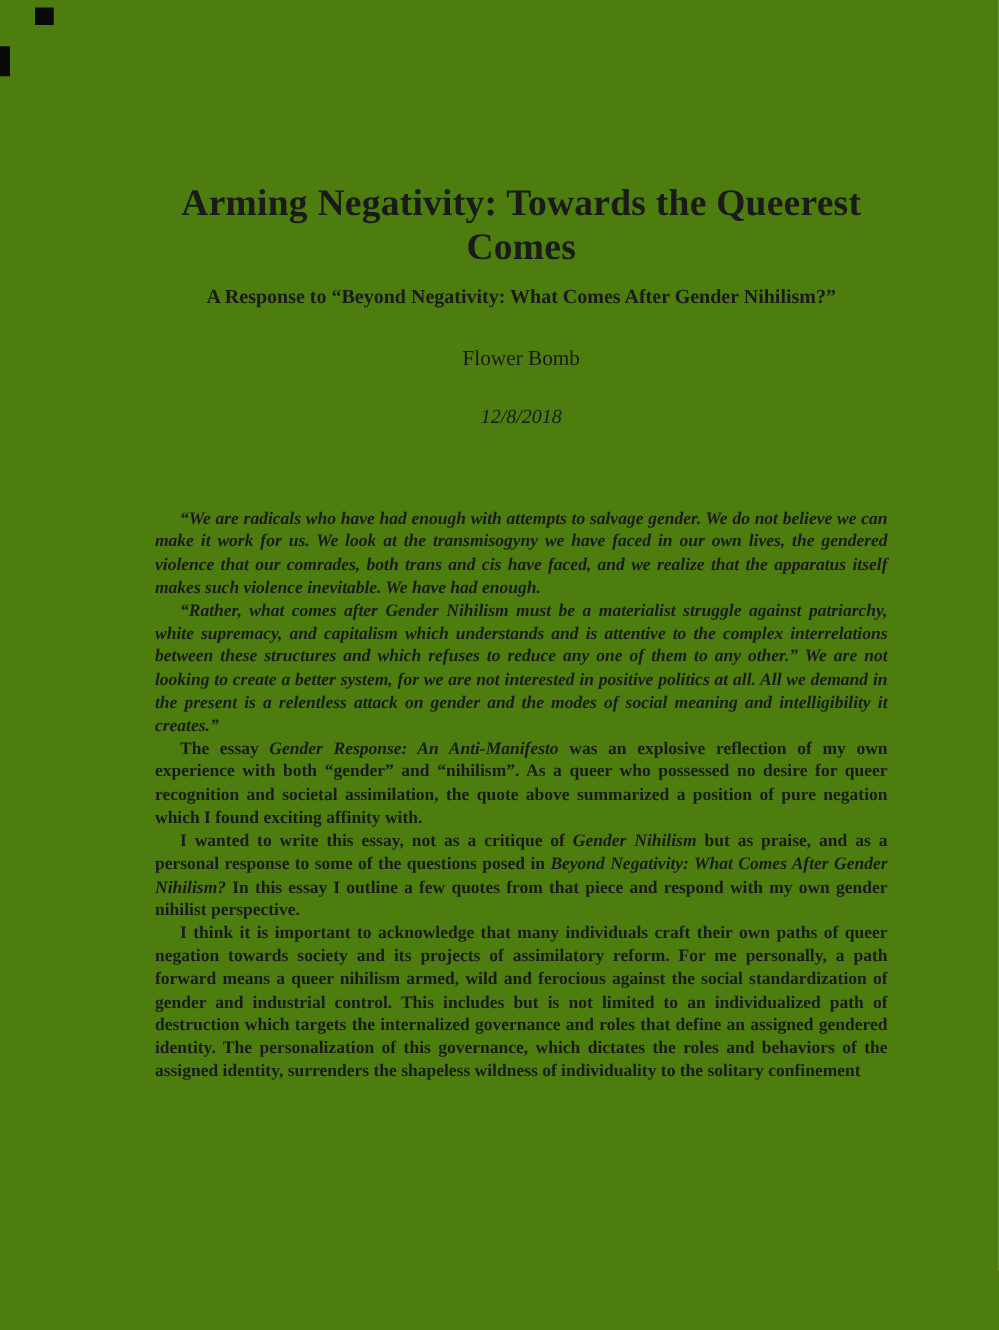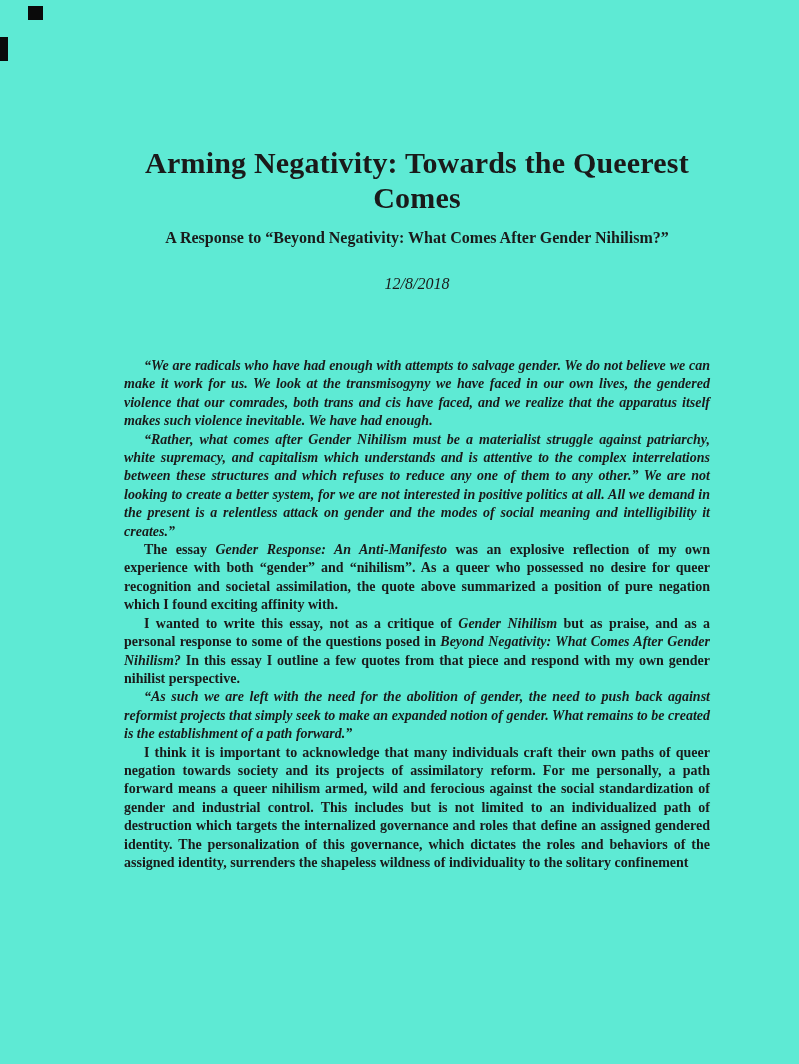--- a/index.html
+++ b/index.html
@@ -2,21 +2,21 @@
 <html><head>
 <meta charset="utf-8">
 <style>
   html, body { margin: 0; padding: 0; }
   body { background: #ffffff; }
 
   .page {
     position: relative;
     width: 799px;
     height: 1064px;
-    background: #5eead4;
+    background: #4d7c0f;
     overflow: hidden;
     font-family: "Liberation Serif", "DejaVu Serif", serif;
     color: #1a1a1a;
   }
 
   
   .artifact { position: absolute; background: #0a0a0a; }
   .artifact-1 { left: 28px; top: 6px;  width: 15px; height: 14px; }
   .artifact-2 { left: 0px;  top: 37px; width: 8px;  height: 24px; }
 
@@ -82,26 +82,26 @@
   <div class="artifact artifact-2"></div>
 
   <div class="content">
 
     <div class="header">
       <div class="title">
         <div>Arming Negativity: Towards the Queerest</div>
         <div>Comes</div>
       </div>
       <div class="subtitle">A Response to “Beyond Negativity: What Comes After Gender Nihilism?”</div>
+      <div class="author">Flower Bomb</div>
       <div class="date">12/8/2018</div>
     </div>
 
     <div class="body-text">
         <p class="para quote"><span>“We are radicals who have had enough with attempts to salvage gender. We do not believe we can make it work for us. We look at the transmisogyny we have faced in our own lives, the gendered violence that our comrades, both trans and cis have faced, and we realize that the apparatus itself makes such violence inevitable. We have had enough.</span></p>
         <p class="para quote"><span>“Rather, what comes after Gender Nihilism must be a materialist struggle against patriarchy, white supremacy, and capitalism which understands and is attentive to the complex interrelations between these structures and which refuses to reduce any one of them to any other.” We are not looking to create a better system, for we are not interested in positive politics at all. All we demand in the present is a relentless attack on gender and the modes of social meaning and intelligibility it creates.”</span></p>
         <p class="para normal"><span>The essay </span><span class="em">Gender Response: An Anti-Manifesto</span><span> was an explosive reflection of my own experience with both “gender” and “nihilism”. As a queer who possessed no desire for queer recognition and societal assimilation, the quote above summarized a position of pure negation which I found exciting affinity with.</span></p>
         <p class="para normal"><span>I wanted to write this essay, not as a critique of </span><span class="em">Gender Nihilism</span><span> but as praise, and as a personal response to some of the questions posed in </span><span class="em">Beyond Negativity: What Comes After Gender Nihilism?</span><span> In this essay I outline a few quotes from that piece and respond with my own gender nihilist perspective.</span></p>
-        <p class="para quote"><span>“As such we are left with the need for the abolition of gender, the need to push back against reformist projects that simply seek to make an expanded notion of gender. What remains to be created is the establishment of a path forward.”</span></p>
         <p class="para normal"><span>I think it is important to acknowledge that many individuals craft their own paths of queer negation towards society and its projects of assimilatory reform. For me personally, a path forward means a queer nihilism armed, wild and ferocious against the social standardization of gender and industrial control. This includes but is not limited to an individualized path of destruction which targets the internalized governance and roles that define an assigned gendered identity. The personalization of this governance, which dictates the roles and behaviors of the assigned identity, surrenders the shapeless wildness of individuality to the solitary confinement</span></p>
       </div>
 
   </div>
 </div>
 
 </body></html>

